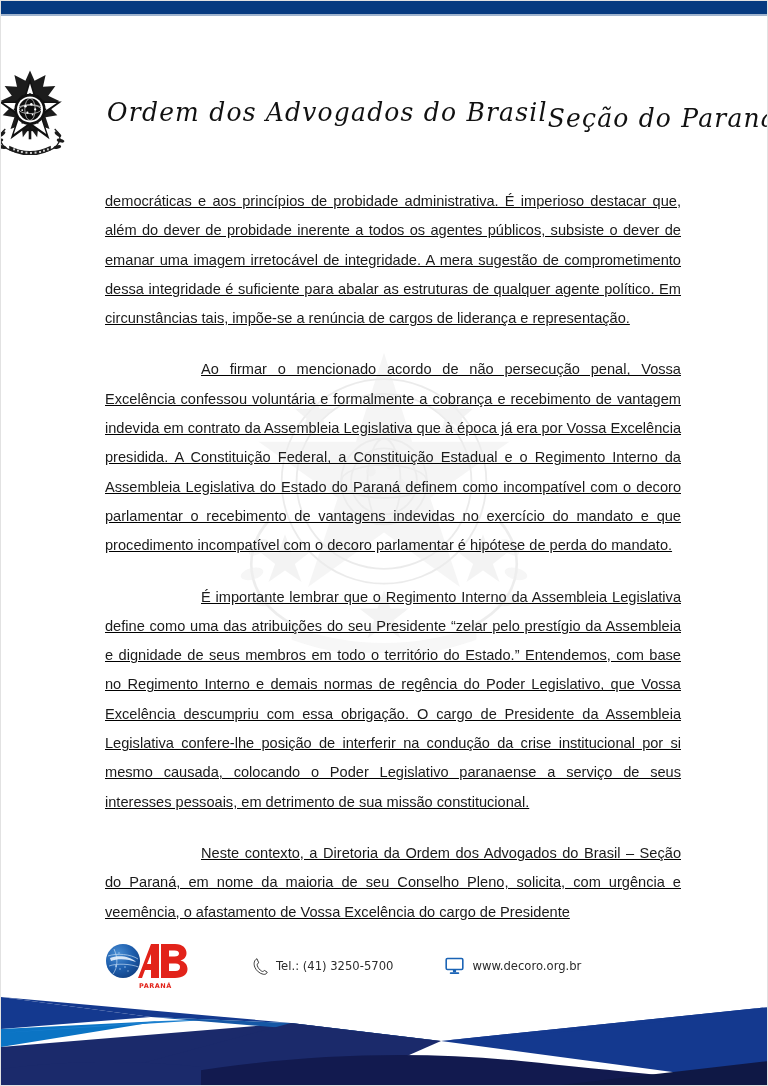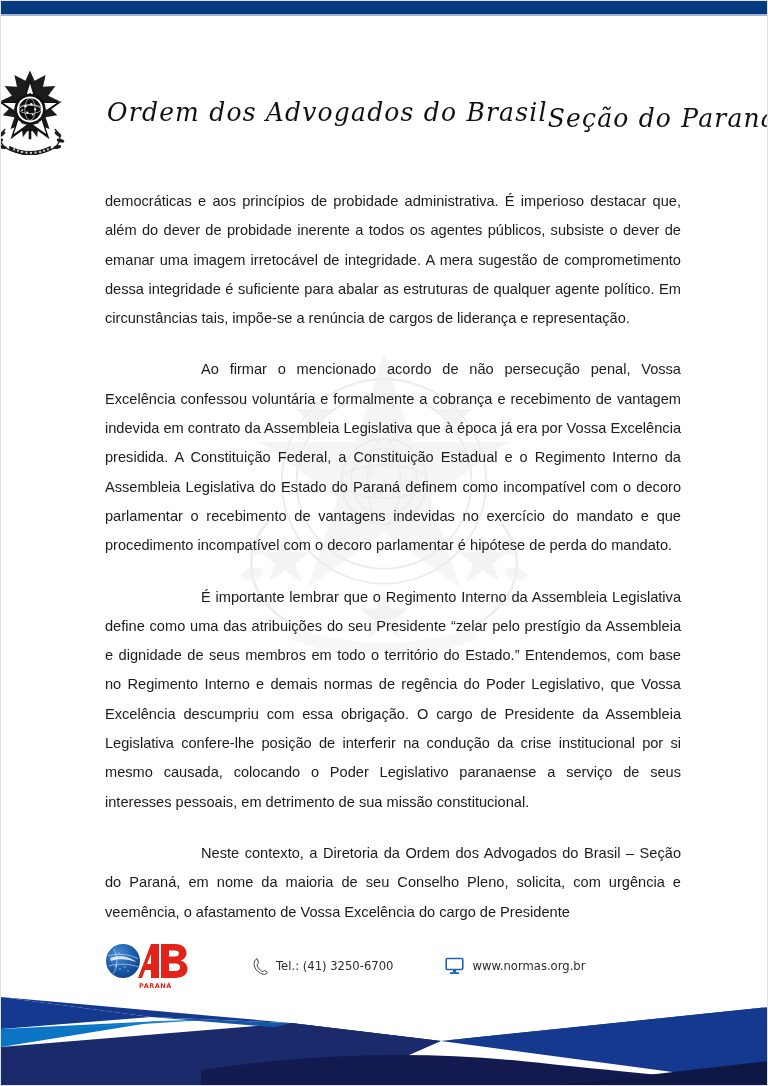--- a/index.html
+++ b/index.html
@@ -102,20 +102,21 @@
   }
   .watermark svg { display: block; width: 100%; height: 100%; }
 
   
   .doc-body {
     position: absolute;
     top: 186px;
     left: 104px;
     width: 576px;
     z-index: 3;
+    text-decoration: underline;
   }
   .para {
     margin: 0 0 22px 0;
     font-size: 14.6px;
     line-height: 29.3px;
     color: #1b1b1b;
     text-align: justify;
     text-indent: 96px;
     hyphens: none;
   }
@@ -364,33 +365,33 @@
       </svg>
     </div>
 
 
     <div class="foot-item phone-item">
       <span class="glyph">
         <svg viewBox="0 0 24 26" width="17" height="19" xmlns="http://www.w3.org/2000/svg">
           <path d="M7 2 C3 4, 2 9, 4 14 C6 19, 11 23, 16 24 C19 24.5, 21 23, 21.5 21 L17.5 18.5 C16.5 20, 15 20.5, 13.5 19.5 C11 18, 8.5 15, 7.5 12 C7 10, 7.5 8.5, 9.5 7.8 Z" fill="none" stroke="#3b3b3b" stroke-width="1.4" stroke-linejoin="round"></path>
         </svg>
       </span>
-      <span>Tel.: (41) 3250-6700</span>
+      <span>Tel.: (41) 3250-5700</span>
     </div>
 
     <div class="foot-item web-item">
       <span class="glyph">
         <svg viewBox="0 0 24 22" width="19" height="18" xmlns="http://www.w3.org/2000/svg">
           <rect x="1.5" y="1.5" width="21" height="14" rx="1.6" fill="none" stroke="#1a63b5" stroke-width="2"></rect>
           <rect x="4" y="4" width="16" height="9" fill="#ffffff"></rect>
           <rect x="10" y="16" width="4" height="3" fill="#1a63b5"></rect>
           <rect x="6" y="19" width="12" height="2" rx="1" fill="#1a63b5"></rect>
         </svg>
       </span>
-      <span>www.normas.org.br</span>
+      <span>www.decoro.org.br</span>
     </div>
   </div>
 
   <div class="bottom-band">
     <svg viewBox="0 0 768 96" preserveAspectRatio="none" xmlns="http://www.w3.org/2000/svg">
 
       <polygon points="0,8 150,28 0,40" fill="#14398f"></polygon>
       <polygon points="0,8 290,34 150,28" fill="#14398f"></polygon>
 
       <polygon points="0,40 160,32 0,58" fill="#0b74c4"></polygon>

